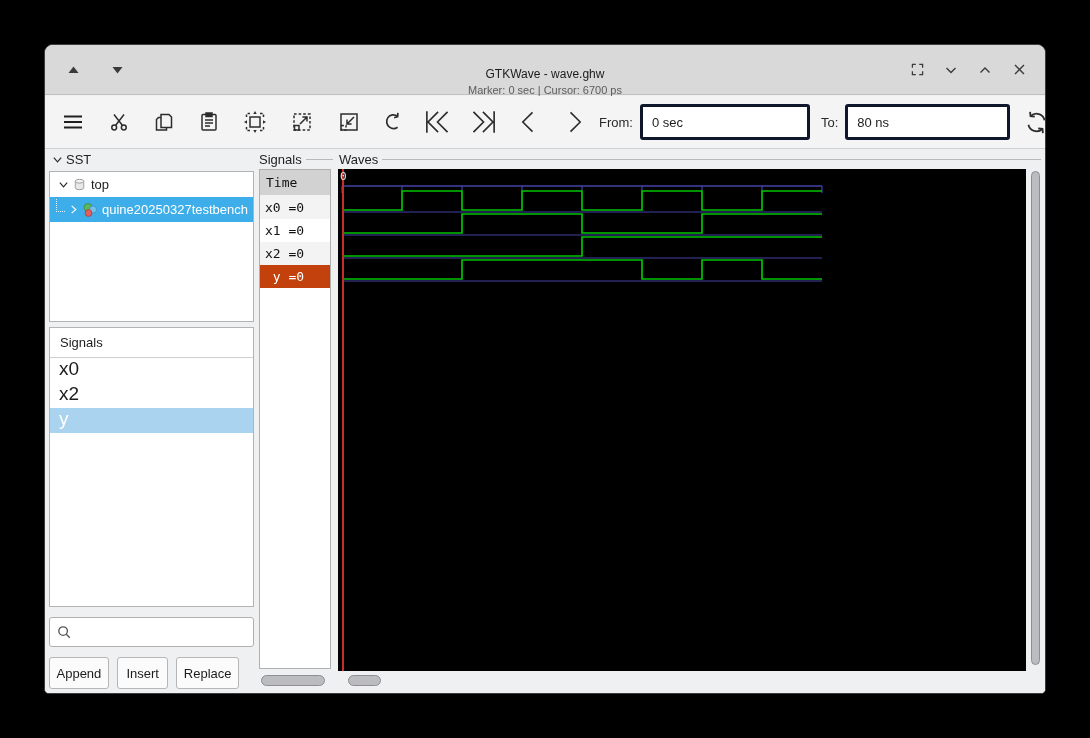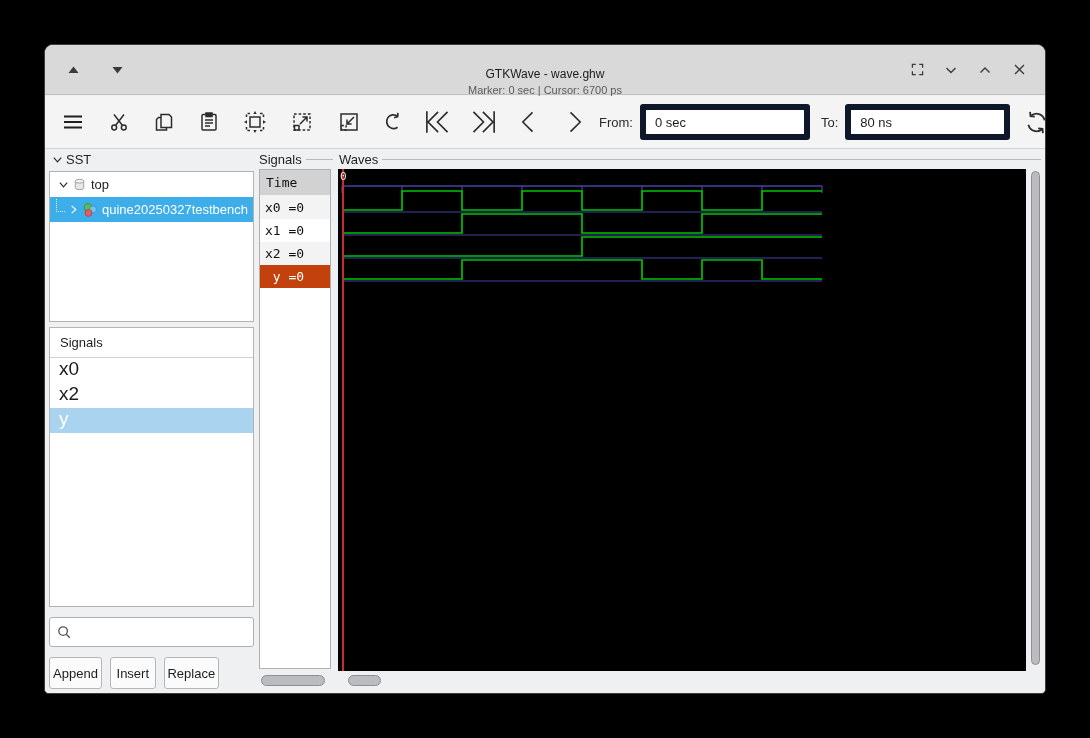--- a/index.html
+++ b/index.html
@@ -20,21 +20,21 @@
   .tb-status { font-size:11px; color:#5c5c5c; line-height:14px; }
   .tb-right { position:absolute; right:14px; top:0; height:100%; display:flex; align-items:center; gap:10px; }
   .tb-btn { width:24px; height:24px; display:flex; align-items:center; justify-content:center; }
 
   
   .toolbar { position:absolute; left:0; top:51px; width:100%; height:53px; background:#f4f4f4;
              border-bottom:1px solid #d2d2d2; display:flex; align-items:center; padding:0 14px; }
   .tool { display:flex; align-items:center; justify-content:center; flex:none; }
   .tool svg { display:block; }
   .t-label { font-size:13px; color:#2a2a2a; flex:none; }
-  .t-input { height:36px; border:6px solid #0f172a; border-radius:3px; background:#fff;
+  .t-input { height:36px; border:3px solid #0f172a; border-radius:3px; background:#fff;
              font-size:13px; color:#1c1c1c; padding:0 9px; font-family:"Liberation Sans",sans-serif; flex:none; }
 
   
   .content { position:absolute; left:0; top:104px; width:1002px; height:546px; background:#eff0f1; }
 
   .sst-label { position:absolute; left:7px; top:3px; display:flex; align-items:center; gap:3px;
                font-size:13px; color:#232323; }
   .tree-box { position:absolute; left:4px; top:22px; width:205px; height:151px; background:#fff;
               border:1px solid #b3b3b3; overflow:hidden; }
   .tree-row { height:25px; display:flex; align-items:center; font-size:13px; color:#1c1c1c;
@@ -49,21 +49,21 @@
              border:1px solid #b3b3b3; overflow:hidden; }
   .sig-box-header { height:30px; display:flex; align-items:center; padding-left:10px;
                     font-size:13px; color:#1c1c1c; border-bottom:1px solid #cfcfcf; }
   .sig-item { height:25px; display:flex; align-items:flex-start; padding-left:9px; font-size:19px; color:#1c1c1c; }
   .sig-item.selected { background:#a9d3ee; color:#fff; }
 
   .search-box { position:absolute; left:4px; top:468px; width:205px; height:30px; background:#fff;
                 border:1px solid #b0b0b0; border-radius:3px; display:flex; align-items:center; padding:0 6px; }
   .search-box input { border:none; outline:none; flex:1; font-size:13px; width:100px;
                       font-family:"Liberation Sans",sans-serif; }
-  .btn-row { position:absolute; left:4px; top:508px; width:170px; display:flex; gap:8px; }
+  .btn-row { position:absolute; left:4px; top:508px; width:190px; display:flex; gap:8px; }
   .btn { height:32px; background:#fbfbfb; border:1px solid #b6b6b6; border-radius:3px;
          font-size:13px; color:#1c1c1c; display:flex; align-items:center; justify-content:center;
          font-family:"Liberation Sans",sans-serif; }
   .btn.append { width:65px; } .btn.insert { width:56px; } .btn.replace { width:68px; }
 
   .frame-label { display:flex; align-items:center; gap:4px; font-size:13px; color:#232323; }
   .frame-label::after { content:""; flex:1; height:1px; background:#b9b9b9; }
   .mid-label { position:absolute; left:214px; top:3px; width:74px; }
   .waves-label { position:absolute; left:294px; top:3px; width:702px; }
 

